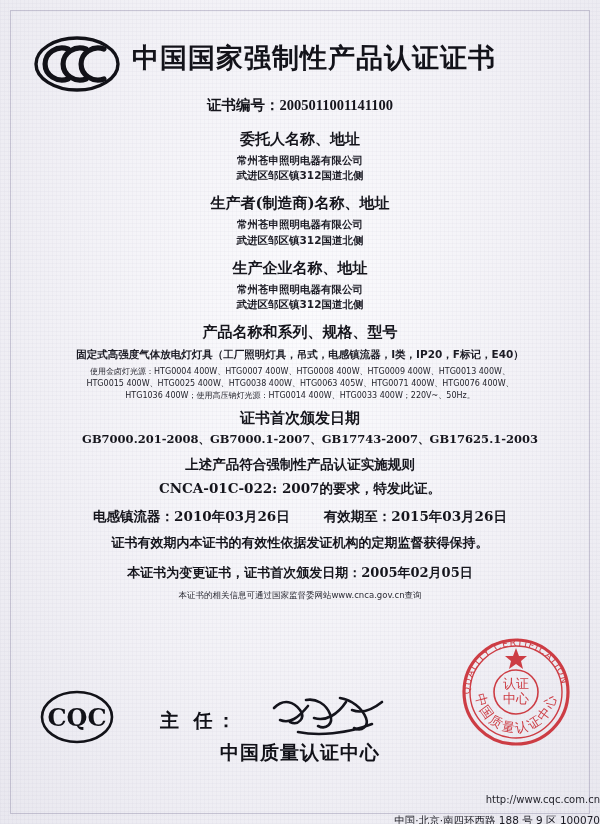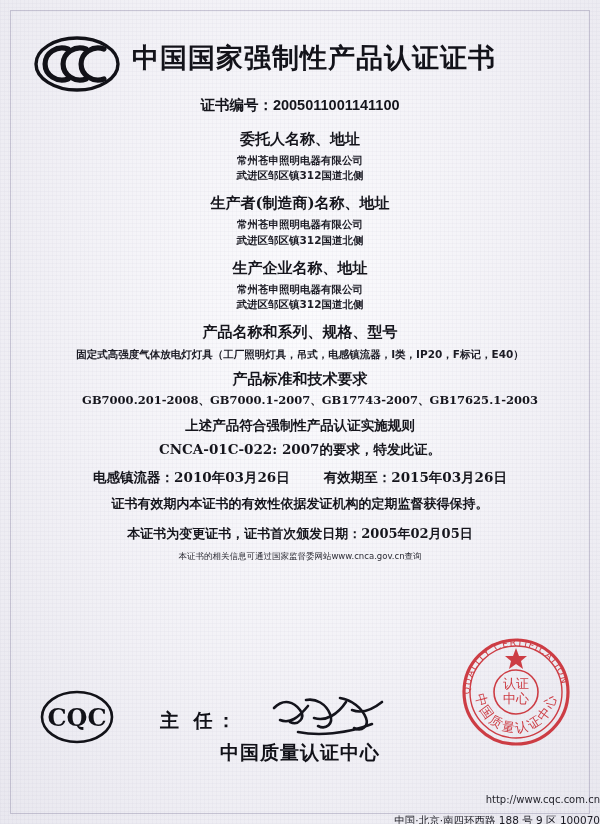--- a/index.html
+++ b/index.html
@@ -72,21 +72,21 @@
   .body-block {
     position: absolute;
     top: 96px;
     left: 0;
     width: 600px;
     text-align: center;
     color: #15151c;
   }
   .line { line-height: 1.35; }
   .cert-no {
-    font-family: Liberation Sans, sans-serif;
+    font-family: Liberation Serif, serif;
     font-weight: bold;
     font-size: 14.5px;
     margin-bottom: 14px;
   }
   .section-head {
     font-family: "DejaVu Serif", serif;
     font-weight: bold;
     font-size: 15px;
     margin-top: 10px;
     margin-bottom: 4px;
@@ -258,22 +258,27 @@
     <div class="section-head">生产者(制造商)名称、地址</div>
     <div class="sub-line">常州苍申照明电器有限公司</div>
     <div class="sub-line">武进区邹区镇312国道北侧</div>
 
     <div class="section-head">生产企业名称、地址</div>
     <div class="sub-line">常州苍申照明电器有限公司</div>
     <div class="sub-line">武进区邹区镇312国道北侧</div>
 
     <div class="section-head">产品名称和系列、规格、型号</div>
     <div class="product-desc">固定式高强度气体放电灯灯具（工厂照明灯具，吊式，电感镇流器，Ⅰ类，IP20，F标记，E40）</div>
-
-    <div class="section-head tight">产品标准和技术要求</div>
+    <div class="lamp-list">
+      <div>使用金卤灯光源：HTG0004 400W、HTG0007 400W、HTG0008 400W、HTG0009 400W、HTG0013 400W、</div>
+      <div>HTG0015 400W、HTG0025 400W、HTG0038 400W、HTG0063 405W、HTG0071 400W、HTG0076 400W、</div>
+      <div>HTG1036 400W；使用高压钠灯光源：HTG0014 400W、HTG0033 400W；220V~、50Hz。</div>
+    </div>
+
+    <div class="section-head tight">证书首次颁发日期</div>
     <div class="standards">GB7000.201-2008、GB7000.1-2007、GB17743-2007、GB17625.1-2003</div>
 
     <div class="rule-line">上述产品符合强制性产品认证实施规则</div>
     <div class="rule-line second">CNCA-01C-022: 2007的要求，特发此证。</div>
 
     <div class="dates-row">
       <span>电感镇流器：</span><span>2010年03月26日</span><span class="gap"></span><span>有效期至：</span><span>2015年03月26日</span>
     </div>
 
     <div class="validity-note">证书有效期内本证书的有效性依据发证机构的定期监督获得保持。</div>

